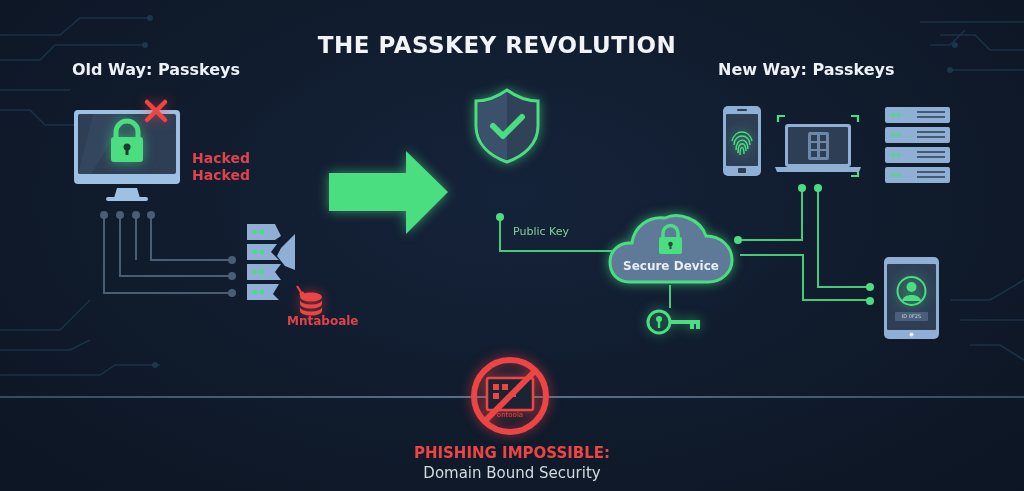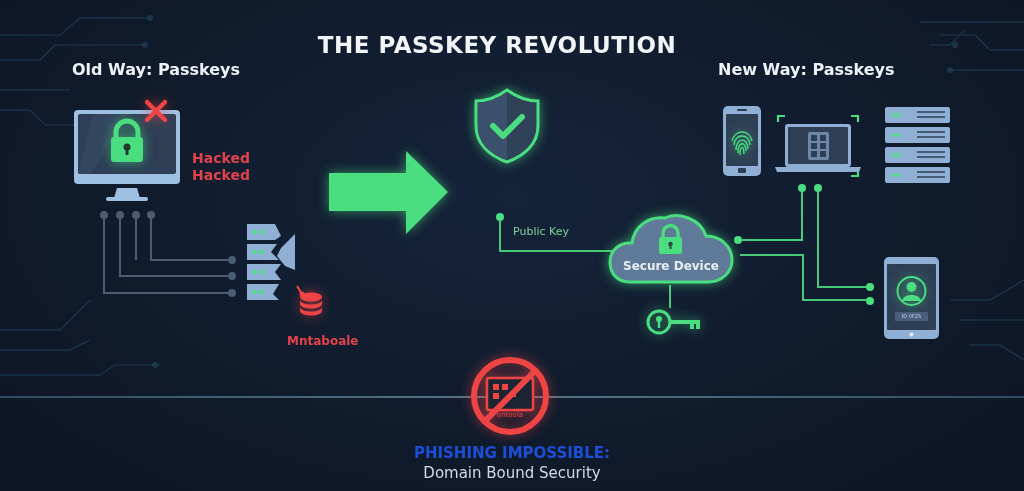--- a/index.html
+++ b/index.html
@@ -10,21 +10,21 @@
     color: #ffffff;
   }
   .abs { position: absolute; }
   .title {
     left: 0; width: 994px; top: 32px; text-align: center;
     font-size: 23px; font-weight: bold; letter-spacing: 0.5px; color: #f2f4f8;
   }
   .section-label { font-size: 16px; font-weight: bold; color: #eef2f7; }
   .red-text { color: #e2424c; font-size: 14px; line-height: 17px; font-weight: bold; }
   .green-text { color: #7ed39a; font-size: 11px; }
-  .phish-title { left: 0; width: 1024px; top: 444px; text-align: center; font-size: 15px; font-weight: bold; color: #1d4ed8; }
+  .phish-title { left: 0; width: 1024px; top: 444px; text-align: center; font-size: 15px; font-weight: bold; color: #ef4444; }
   .phish-sub { left: 0; width: 1024px; top: 464px; text-align: center; font-size: 15px; color: #d4dae2; }
   .divider { left: 0; top: 396px; width: 1024px; height: 2px; background: linear-gradient(90deg, #3a5870, #6d8aa3 50%, #3a5870); opacity: 0.8; }
   svg { overflow: visible; }
   .cloud-label { font-size: 12px; font-weight: bold; color: #e9eef4; }
   .tiny { font-size: 5px; color: #cbd6e2; }
   .glow-green { filter: drop-shadow(0 0 6px rgba(74, 222, 128, 0.6)); }
   .glow-red { filter: drop-shadow(0 0 6px rgba(239, 68, 68, 0.6)); }
 </style>
 </head>
 <body>
@@ -119,21 +119,21 @@
       <circle cx="17" cy="70" r="2.3"></circle>
   </g>
   <path d="M52 64 L57 72" stroke="#ef4444" stroke-width="2"></path>
   <circle cx="57" cy="72" r="2.5" fill="#ef4444"></circle>
 </svg>
 <svg class="abs glow-red" style="left:298px;top:292px" width="26" height="28">
   <ellipse cx="13" cy="5" rx="11" ry="4.5" fill="#ef4444"></ellipse>
   <path d="M2 8 L2 12 A11 4.5 0 0 0 24 12 L24 8 A11 4.5 0 0 1 2 8 Z" fill="#ef4444"></path>
   <path d="M2 15 L2 19 A11 4.5 0 0 0 24 19 L24 15 A11 4.5 0 0 1 2 15 Z" fill="#ef4444"></path>
 </svg>
-<div class="abs red-text" style="left:287px;top:333px;font-size:12px;">Mntaboale</div>
+<div class="abs red-text" style="left:287px;top:313px;font-size:12px;">Mntaboale</div>
 
 <svg class="abs glow-green" style="left:328px;top:150px" width="122" height="86">
   <path d="M1 23 L78 23 L78 1 L120 42 L78 84 L78 61 L1 61 Z" fill="#4ade80"></path>
 </svg>
 
 <svg class="abs glow-green" style="left:474px;top:88px" width="70" height="76">
   <path d="M33 2 C44 10 54 13 64 13 L64 38 C64 56 50 68 33 74 C16 68 2 56 2 38 L2 13 C12 13 22 10 33 2 Z" fill="#2f4258" stroke="#4ade80" stroke-width="3"></path>
   <path d="M33 4 L33 72 C16 66 4 56 4 38 L4 15 C14 15 23 11 33 4 Z" fill="#3b506a"></path>
   <path d="M19 38 L29 48 L48 29" stroke="#4ade80" stroke-width="6" fill="none" stroke-linecap="round" stroke-linejoin="round"></path>
 </svg>

